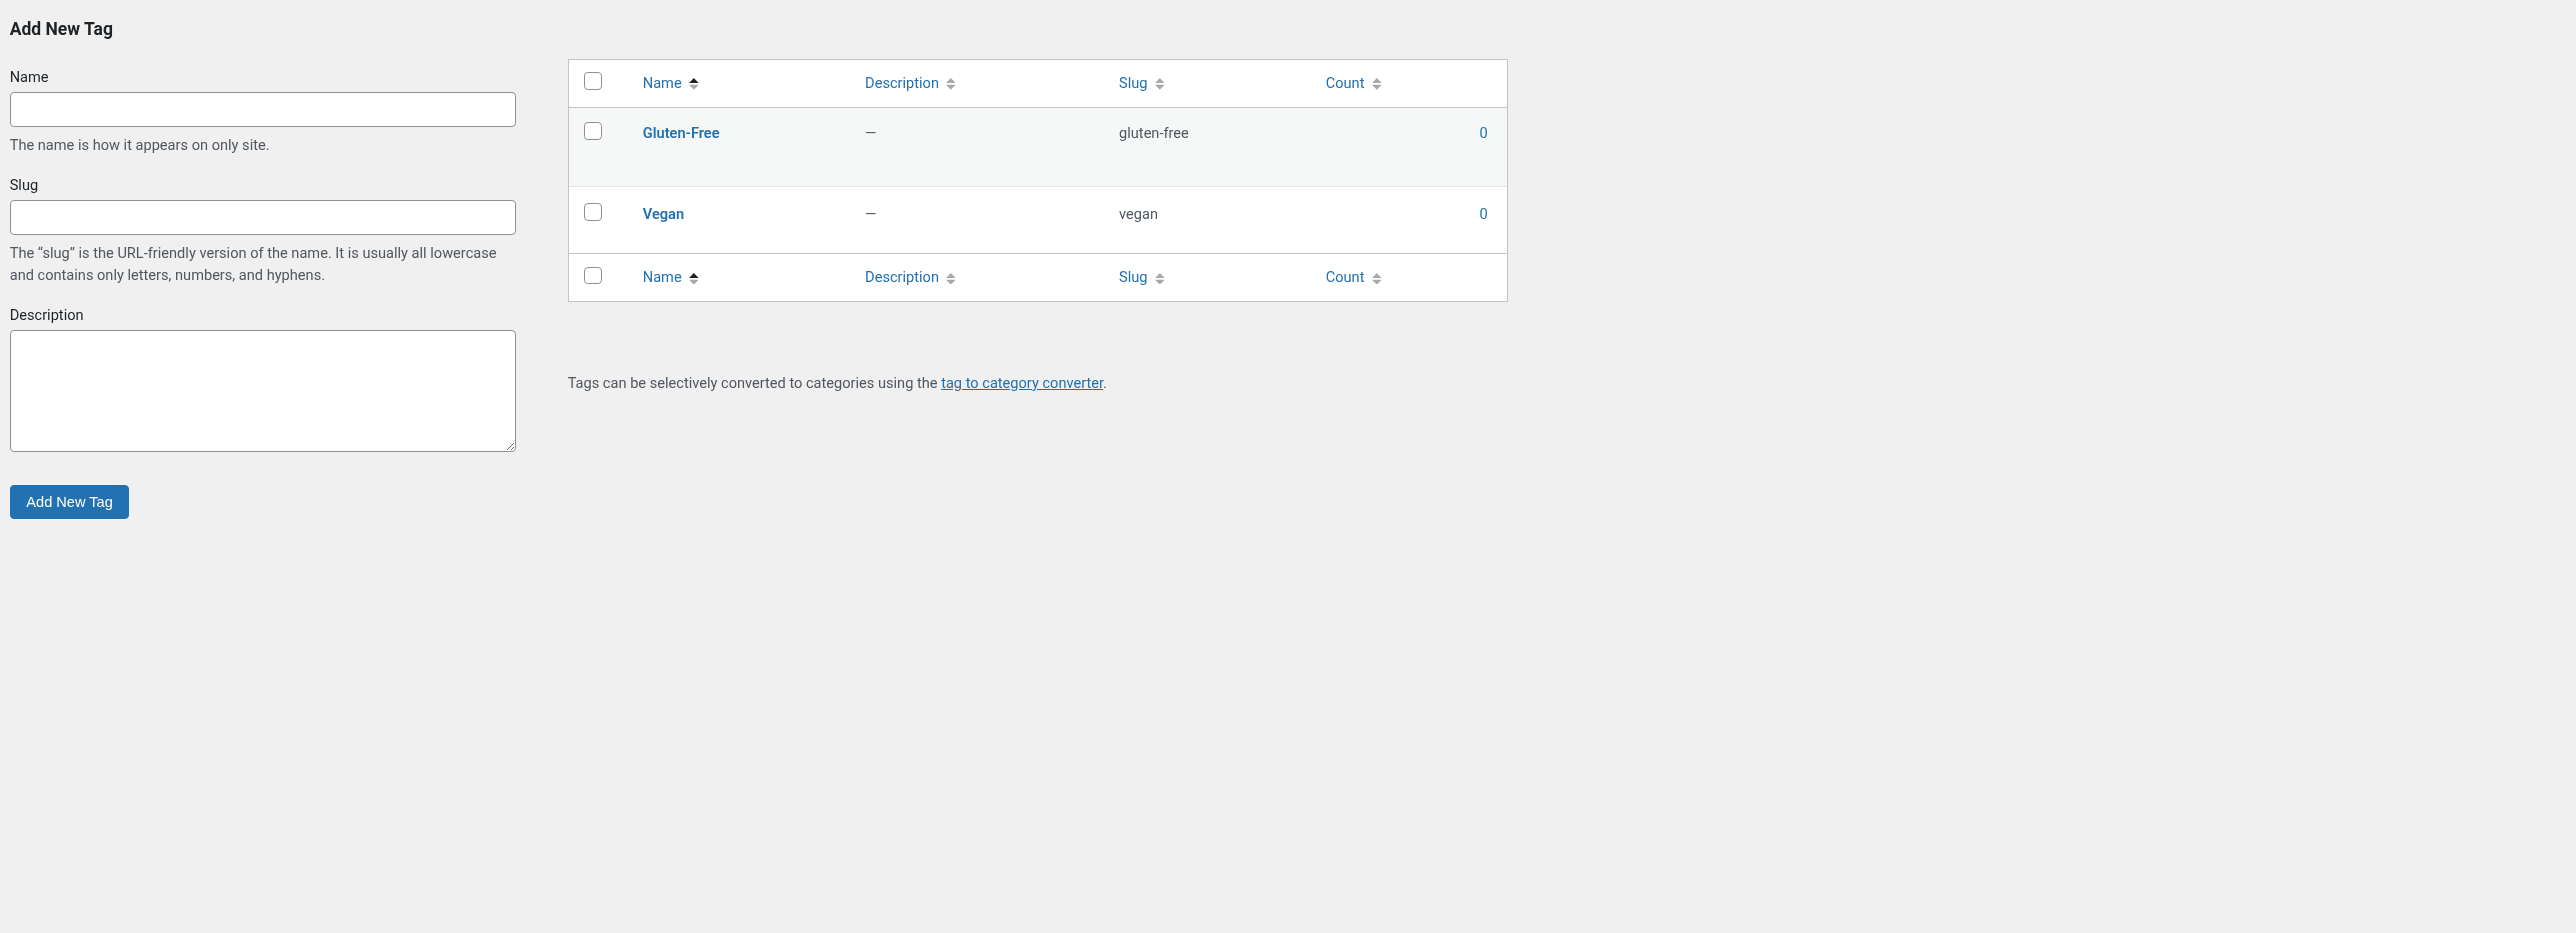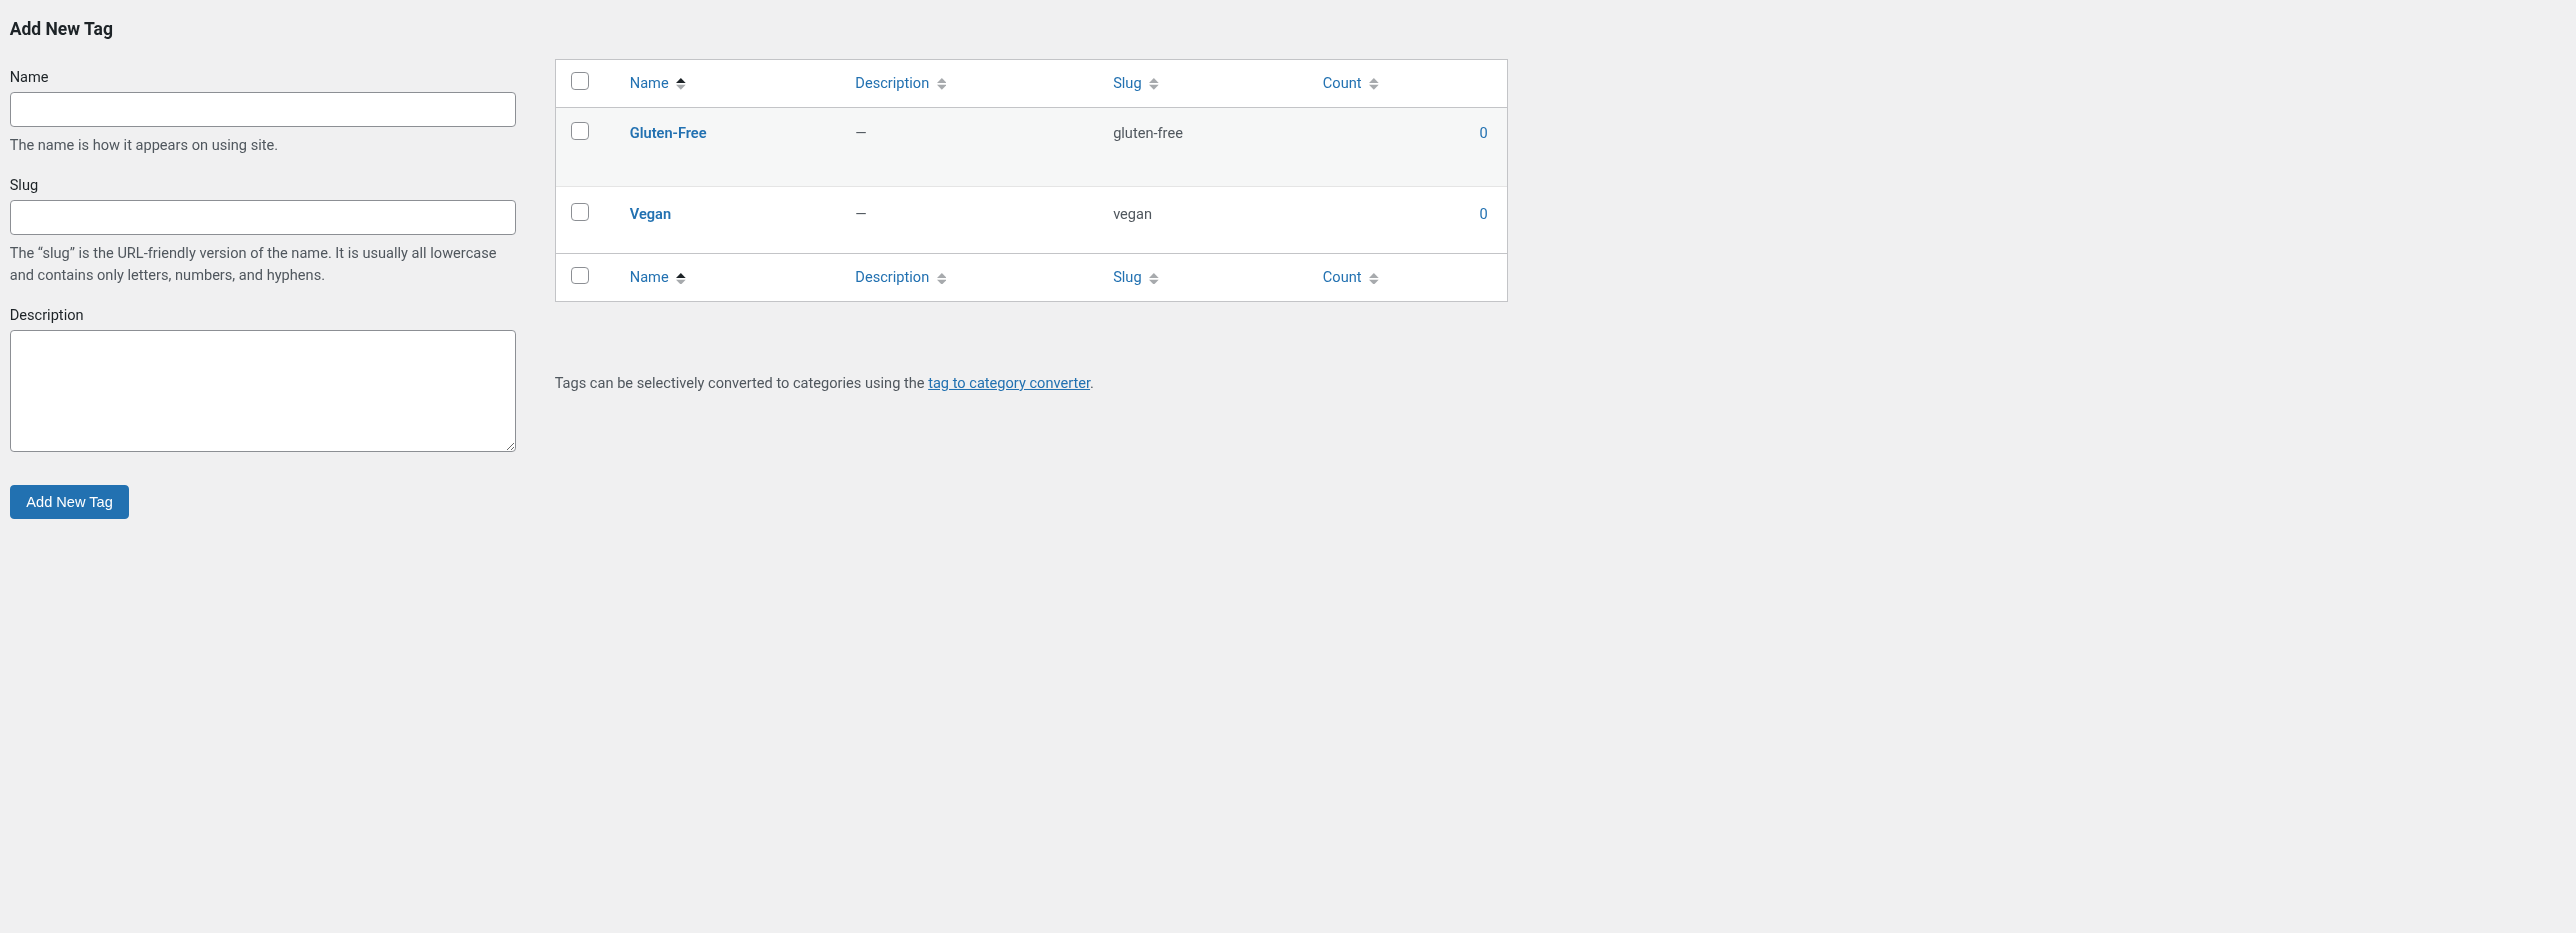--- a/index.html
+++ b/index.html
@@ -5,21 +5,21 @@
   html, body {
     margin: 0;
     padding: 0;
     background: #f0f0f1;
     font-family: -apple-system, BlinkMacSystemFont, "Segoe UI", Roboto, Helvetica, Arial, sans-serif;
     color: #1d2327;
     font-size: 14.6px;
   }
   .wrap {
     display: flex;
-    gap: 39px;
+    gap: 52px;
     padding: 9.7px 9.7px 39px 9.7px;
     box-sizing: border-box;
     width: 1518px;
   }
   .col-left {
     width: 506px;
     flex: 0 0 506px;
   }
   .col-right {
     flex: 1;
@@ -158,21 +158,21 @@
 </head>
 <body>
 
 <div class="wrap">
   <div class="col-left">
     <h2 class="form-title">Add New Tag</h2>
 
     <div class="form-field">
       <label>Name</label>
       <input type="text" value="" style="">
-      <p class="help">The name is how it appears on using site.</p>
+      <p class="help">The name is how it appears on only site.</p>
     </div>
 
     <div class="form-field">
       <label>Slug</label>
       <input type="text" value="" style="">
       <p class="help">The “slug” is the URL-friendly version of the name. It is usually all lowercase and contains only letters, numbers, and hyphens.</p>
     </div>
 
     <div class="form-field">
       <label>Description</label>

